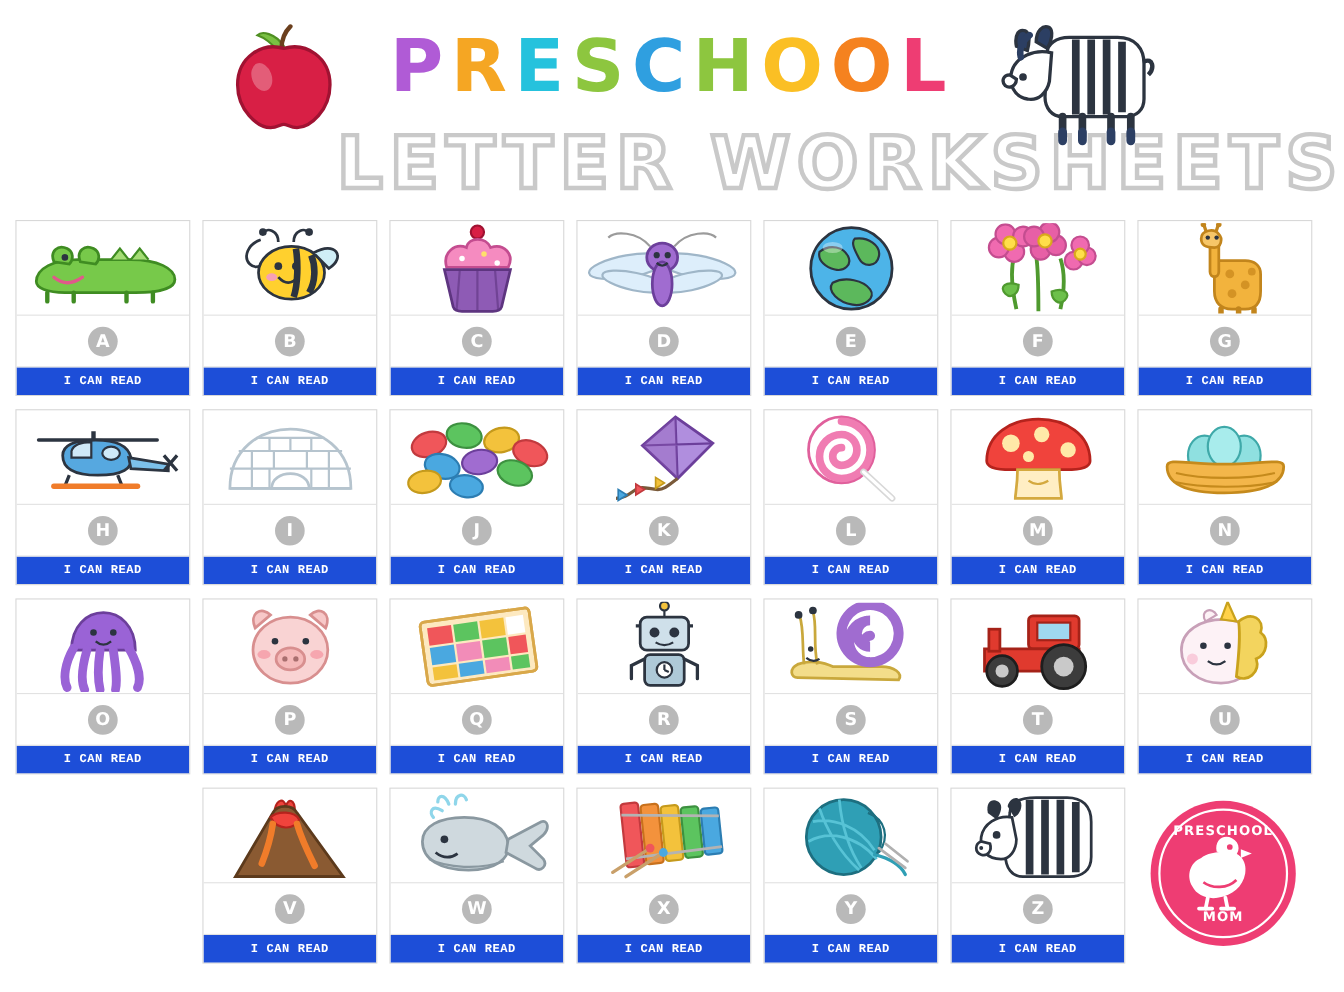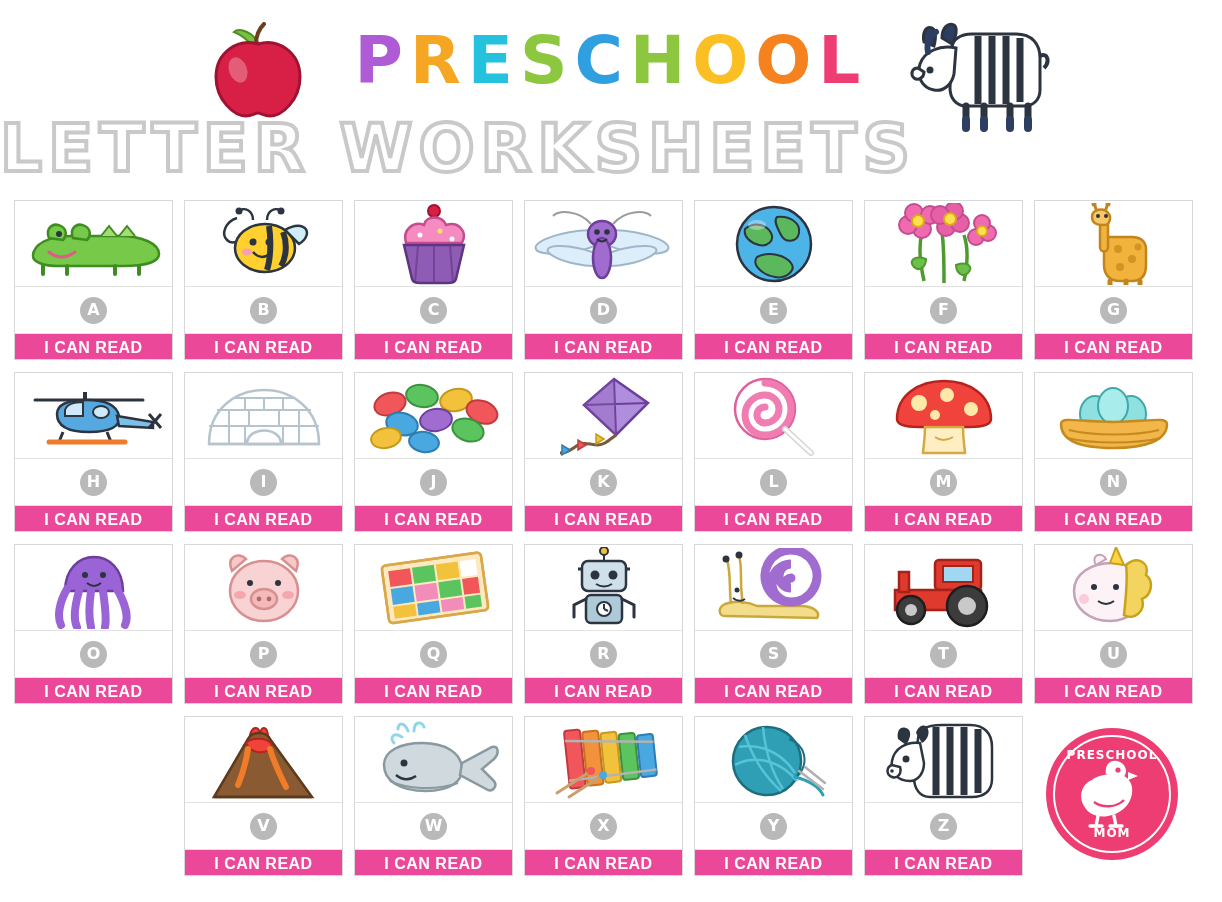--- a/index.html
+++ b/index.html
@@ -33,21 +33,21 @@
     letter-spacing: 7px;
     line-height: 78px;
     white-space: nowrap;
   }
   #title-main span { display: inline-block; }
   #title-sub {
     position: absolute;
     top: 110px;
     left: 0;
     width: 1222px;
-    text-align: left;
+    text-align: right;
     font-family: "DejaVu Sans", sans-serif;
     font-weight: bold;
     font-size: 66px;
     letter-spacing: 6px;
     line-height: 78px;
     color: #ffffff;
     -webkit-text-stroke: 4px #c9c9c9;
     white-space: nowrap;
   }
 
@@ -109,25 +109,25 @@
     font-weight: bold;
     font-size: 16px;
     display: flex;
     align-items: center;
     justify-content: center;
     line-height: 1;
   }
   .card-footer {
     flex: 0 0 27px;
     height: 27px;
-    background: #ec4899;
+    background: #1d4ed8;
     color: #ffffff;
-    font-family: Liberation Sans, sans-serif;
+    font-family: Liberation Mono, monospace;
     font-weight: bold;
-    font-size: 16px;
+    font-size: 11px;
     letter-spacing: 0.5px;
     display: flex;
     align-items: center;
     justify-content: center;
     line-height: 1;
   }
 
   
   #logo-badge {
     width: 132px;

